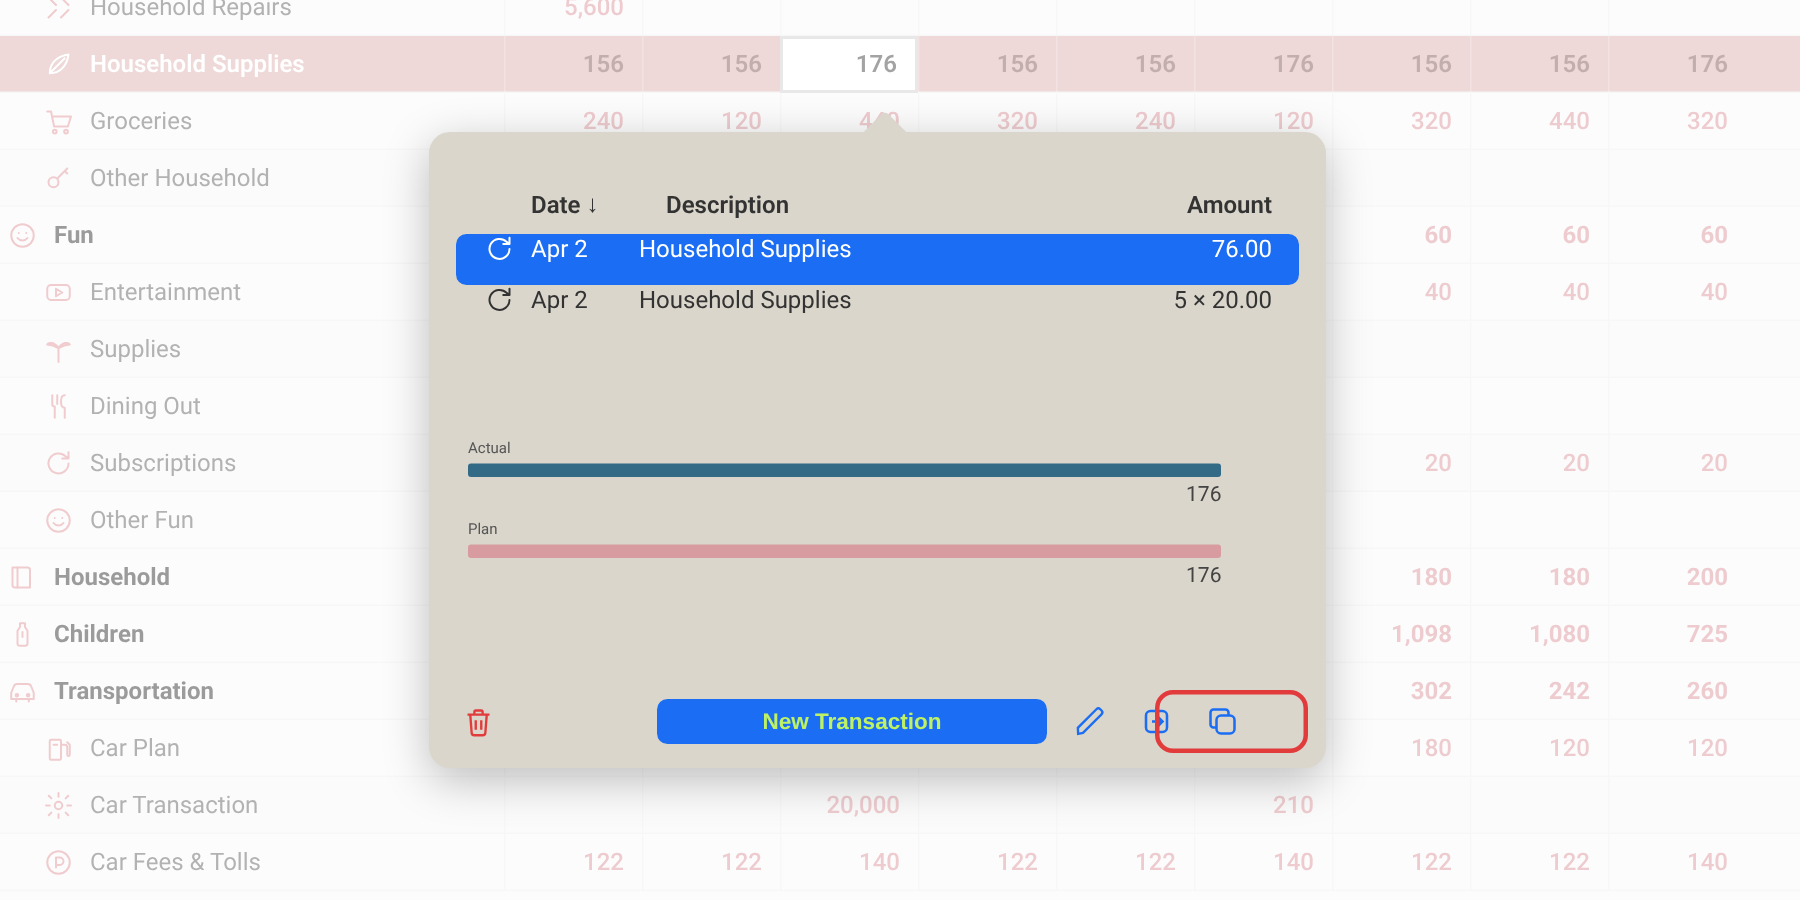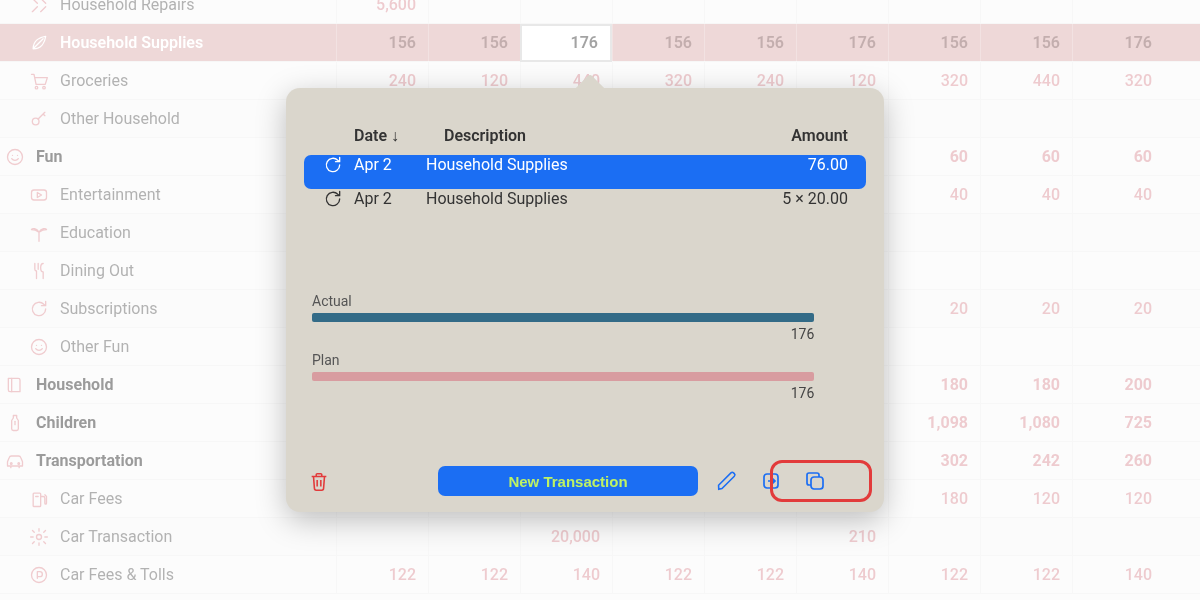--- a/index.html
+++ b/index.html
@@ -124,21 +124,21 @@
   }
   .txn-row.sel {
     background: #1b6ef3;
     color: #fff;
   }
   .txn-icon { width: 22px; display:flex; align-items:center; justify-content:center;}
   .txn-date { width: 72px; padding-left: 10px; }
   .txn-desc { flex: 1; padding-left: 10px;}
   .txn-amount { width: 120px; text-align: right; font-variant-numeric: tabular-nums;}
   .bar-section { margin-top: 70px; padding: 0 8px; }
-  .bar-label { font-size: 14px; color: #555; margin-bottom: 4px;}
+  .bar-label { font-size: 10px; color: #555; margin-bottom: 4px;}
   .bar-track {
     height: 10px;
     border-radius: 2px;
     position: relative;
     margin-bottom: 4px;
   }
   .bar-actual { background: #336b87; width: 92%; height: 9px; }
   .bar-plan { background: #d89ca0; width: 92%; height: 9px; }
   .bar-value {
     font-size: 14px; color: #444;
@@ -308,21 +308,21 @@
         <div class="cell">40</div>
         <div class="cell">40</div>
       </div>
     </div>
     <div class="row stripe">
       <div class="icon" style="margin-left: 28px;">
         <svg width="20" height="20" viewBox="0 0 24 24" fill="none" stroke="currentColor" stroke-width="1.6" stroke-linecap="round" stroke-linejoin="round">
           <path d="M12 22V11M12 11C9 6 4 6 3 8c3 0 6 1 9 3M12 11c3-5 8-5 9-3-3 0-6 1-9 3"></path>
         </svg>
       </div>
-      <div class="label sub" style="flex: 0 0 286px;">Education</div>
+      <div class="label sub" style="flex: 0 0 286px;">Supplies</div>
       <div class="cells">
         <div class="cell"></div>
         <div class="cell"></div>
         <div class="cell"></div>
         <div class="cell"></div>
         <div class="cell"></div>
         <div class="cell"></div>
         <div class="cell"></div>
         <div class="cell"></div>
         <div class="cell"></div>
@@ -447,21 +447,21 @@
         <div class="cell bold">260</div>
       </div>
     </div>
     <div class="row">
       <div class="icon" style="margin-left: 28px;">
         <svg width="20" height="20" viewBox="0 0 24 24" fill="none" stroke="currentColor" stroke-width="1.6" stroke-linecap="round" stroke-linejoin="round">
           <rect x="5" y="5" width="9" height="16" rx="1"></rect>
           <path d="M8 9h3M14 9h3a2 2 0 0 1 2 2v6a1 1 0 0 0 2 0V9l-2-2"></path>
         </svg>
       </div>
-      <div class="label sub" style="flex: 0 0 286px;">Car Fees</div>
+      <div class="label sub" style="flex: 0 0 286px;">Car Plan</div>
       <div class="cells">
         <div class="cell">120</div>
         <div class="cell">150</div>
         <div class="cell">120</div>
         <div class="cell"></div>
         <div class="cell"></div>
         <div class="cell"></div>
         <div class="cell">180</div>
         <div class="cell">120</div>
         <div class="cell">120</div>

